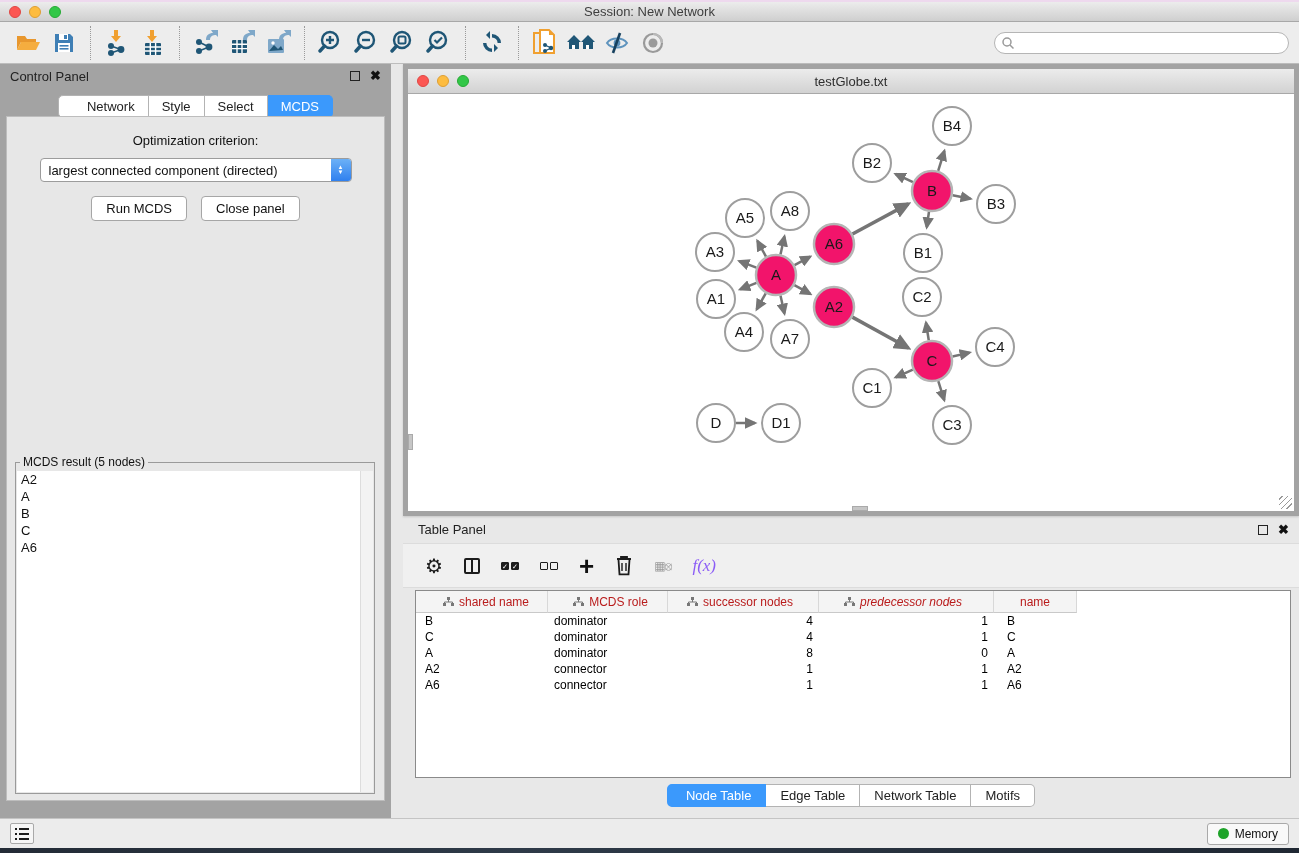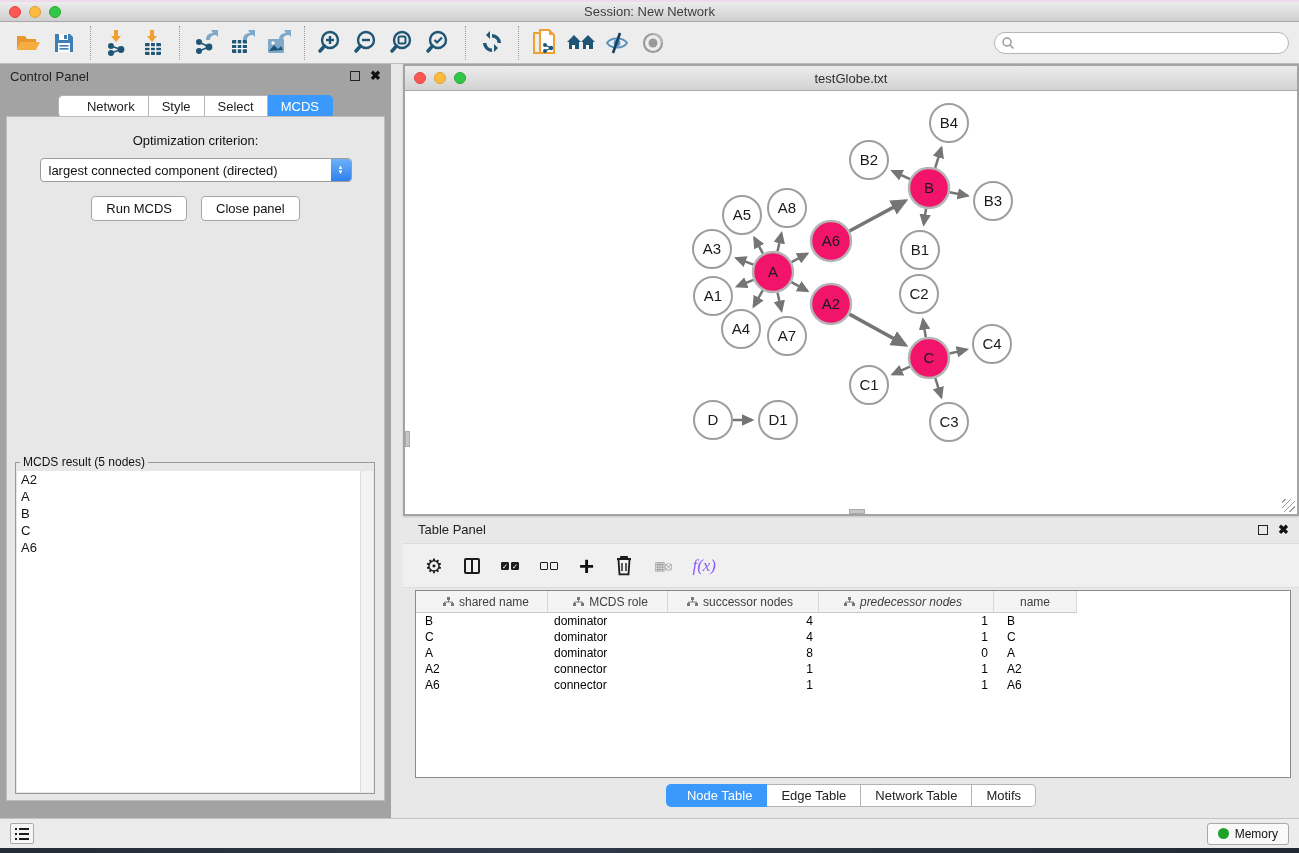--- a/index.html
+++ b/index.html
@@ -46,21 +46,21 @@
   .result-fieldset { position:absolute; left:8px; right:9px; top:338px; bottom:6px; border:1px solid #9a9a9a; margin:0; padding:0; }
   .result-fieldset legend { font-size:12px; color:#111; margin-left:4px; padding:0 3px; }
   .result-list { position:absolute; left:1px; right:1px; top:2px; bottom:1px; background:#fff; overflow:hidden; }
   .result-scroll { position:absolute; right:0; top:0; bottom:0; width:13px; background:#f3f3f3; border-left:1px solid #ddd; }
   .result-item { font-size:13px; color:#111; padding:1px 0 1px 4px; line-height:15px; }
 
   
   .right-col { width:896px; margin-left:12px; display:flex; flex-direction:column; }
 
   
-  .net-window { height:452px; border:2px solid #a3a3a3; background:#fff; display:flex; flex-direction:column; box-shadow:0 1px 2px rgba(0,0,0,.15); }
+  .net-window { height:452px; border:5px solid #a3a3a3; background:#fff; display:flex; flex-direction:column; box-shadow:0 1px 2px rgba(0,0,0,.15); }
   .net-titlebar { height:25px; background:linear-gradient(#ececec,#d2d2d2); border-bottom:1px solid #a8a8a8; display:flex; align-items:center; position:relative; }
   .net-title { position:absolute; left:0; right:0; text-align:center; font-size:13px; color:#2e2e2e; }
   .net-canvas { position:relative; flex:1; background:#fff; overflow:hidden; }
   .vscroll { position:absolute; left:0; top:0; bottom:0; width:5px; }
   .vscroll .thumb { position:absolute; left:0; top:340px; width:5px; height:16px; background:#c6c6c6; border:1px solid #aaa; }
   .hscroll { position:absolute; left:0; right:0; bottom:0; height:5px; }
   .hscroll .thumb { position:absolute; left:444px; bottom:0; width:16px; height:5px; background:#c6c6c6; border:1px solid #aaa; }
   .resize-grip { position:absolute; right:2px; bottom:2px; width:13px; height:13px;
     background:repeating-linear-gradient(135deg, transparent 0 2px, #9a9a9a 2px 3px, transparent 3px 4px); }
 
@@ -74,34 +74,34 @@
   .cols-glyph::after { content:""; position:absolute; left:5px; top:0; bottom:0; width:2px; background:#1c1c1c; }
   .chk-pair { display:flex; gap:2px; }
   .chk { width:8px; height:8px; border:1.5px solid #1c1c1c; border-radius:1px; font-size:7px; line-height:7px; color:#fff; text-align:center; }
   .chk.filled { background:#1c1c1c; }
   .plus-glyph { font-size:26px; font-weight:bold; color:#111; line-height:22px; }
   .gridx-glyph { font-size:12px; color:#9a9a9a; letter-spacing:-1px; }
   .fx-glyph { font-family:"Liberation Serif", serif; font-style:italic; font-size:17px; color:#8b5cf6; }
 
   .data-table { margin:2px 8px 0 12px; height:188px; background:#fff; border:1px solid #8a8a8a; overflow:hidden; position:relative; }
   .dt-header { display:flex; height:22px; }
-  .dt-hcell { background:#f4f4f4; border-bottom:1px solid #c9c9c9; border-right:1px solid #d8d8d8; display:flex; align-items:center; justify-content:center; gap:5px; font-size:12px; color:#404040; }
+  .dt-hcell { background:#f4f4f4; border-bottom:1px solid #c9c9c9; border-right:1px solid #d8d8d8; display:flex; align-items:center; justify-content:center; gap:5px; font-size:12px; color:#b91c1c; }
   .dt-rows { font-size:12px; color:#000; }
   .dt-row { display:flex; height:16px; align-items:center; }
   .dt-cell { overflow:hidden; white-space:nowrap; }
   .c0 { width:132px; padding-left:9px; }
   .c1 { width:120px; padding-left:6px; }
   .c2 { width:151px; text-align:right; padding-right:6px; }
   .c3 { width:175px; text-align:right; padding-right:6px; }
   .c4 { width:83px; padding-left:13px; }
   .org-icon { width:11px; height:10px; flex:0 0 auto; }
 
   .tp-tabs { display:flex; justify-content:center; margin-top:6px; }
   .tp-tab { font-size:13px; padding:3px 14px; background:#fff; border:1px solid #b3b3b3; border-left:none; color:#222; }
-  .tp-tab:first-child { border-left:7px solid #14532d; border-radius:5px 0 0 5px; }
+  .tp-tab:first-child { border-left:5px solid #14532d; border-radius:5px 0 0 5px; }
   .tp-tab:last-child { border-radius:0 5px 5px 0; }
   .tp-tab.active { background:#3b99fc; border-color:#3b99fc; color:#fff; }
 
   
   .statusbar { height:30px; background:#ececec; border-top:1px solid #c4c4c4; display:flex; align-items:center; padding:0 10px; }
   .list-btn { width:24px; height:21px; border:1px solid #a9a9a9; background:#f6f6f6; border-radius:2px; display:flex; align-items:center; justify-content:center; }
   .memory-btn { margin-left:auto; height:22px; border:1px solid #a9a9a9; background:#f9f9f9; border-radius:3px; display:flex; align-items:center; gap:6px; padding:0 10px; font-size:12px; color:#111; }
   .mem-dot { width:11px; height:11px; border-radius:50%; background:#1ea32a; }
   .desktop-strip { height:5px; background:linear-gradient(90deg,#232b36,#2e3a48 40%,#202833); }
 

